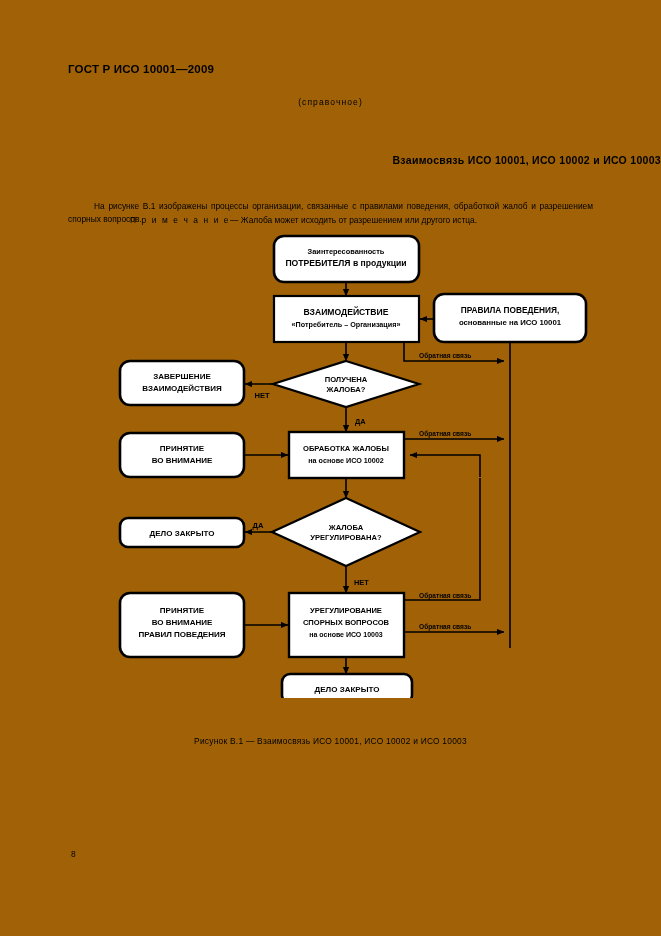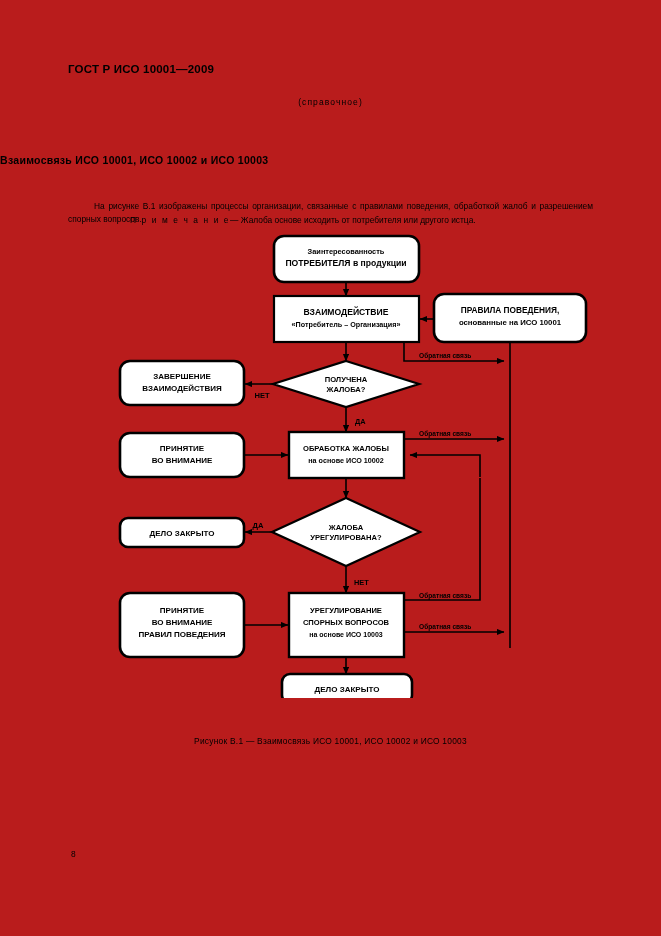--- a/index.html
+++ b/index.html
@@ -8,21 +8,21 @@
     background: #ffffff;
   }
   body {
     font-family: "Liberation Sans", "DejaVu Sans", sans-serif;
     color: #000000;
   }
   .page {
     position: relative;
     width: 661px;
     height: 936px;
-    background: #b91c1c;
+    background: #a16207;
     overflow: hidden;
   }
   .doc-header {
     position: absolute;
     left: 68px;
     top: 63px;
     font-size: 11.5px;
     font-weight: bold;
     letter-spacing: 0.2px;
   }
@@ -35,21 +35,21 @@
     font-size: 8.5px;
     letter-spacing: 1.1px;
   }
   .annex-block .line2 { margin-top: 5px; }
 
   .section-title {
     position: absolute;
     left: 0;
     right: 0;
     top: 154px;
-    text-align: left;
+    text-align: right;
     font-size: 10.5px;
     font-weight: bold;
     letter-spacing: 0.3px;
   }
 
   .body-text {
     position: absolute;
     left: 68px;
     width: 525px;
     font-size: 8.4px;
@@ -104,21 +104,21 @@
     <div class="line2">(справочное)</div>
   </div>
 
   <div class="section-title">Взаимосвязь ИСО 10001, ИСО 10002 и ИСО 10003</div>
 
   <div class="body-text para-1">
     <span class="indent"></span><span>На рисунке В.1 изображены процессы организации, связанные с правилами поведения, обработкой жалоб и разрешением спорных вопросов.</span>
   </div>
 
   <div class="body-text para-2">
-    <span class="indent"></span><span class="spaced">П р и м е ч а н и е</span><span>— Жалоба основе исходить от потребителя или другого истца.</span>
+    <span class="indent"></span><span class="spaced">П р и м е ч а н и е</span><span>— Жалоба может исходить от разрешением или другого истца.</span>
   </div>
 
   <div class="chart">
     <svg width="661" height="470" viewBox="0 0 661 470" xmlns="http://www.w3.org/2000/svg">
       <defs>
         <marker id="ah" markerWidth="9" markerHeight="9" refX="7.2" refY="3.2" orient="auto" markerUnits="userSpaceOnUse">
           <path d="M0,0 L7.6,3.2 L0,6.4 z" fill="#000"></path>
         </marker>
       </defs>
 

